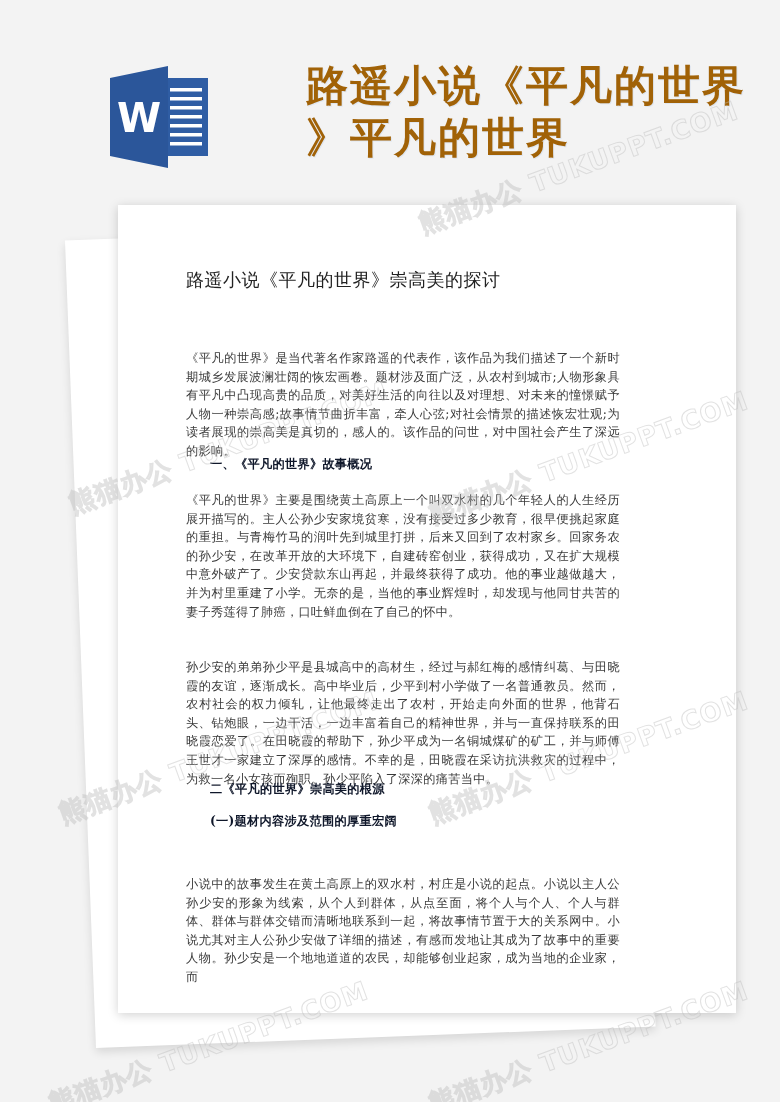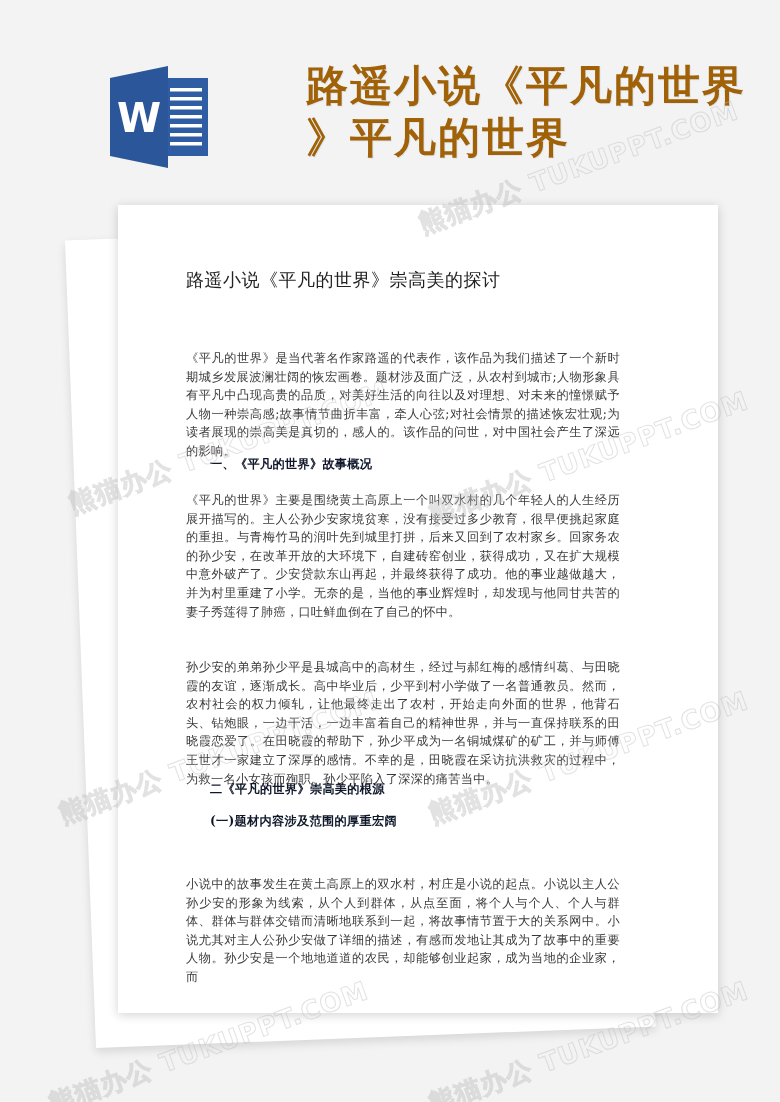--- a/index.html
+++ b/index.html
@@ -17,21 +17,21 @@
     text-shadow:1px 1px 0 #dfe6f0;
     margin-left:48px;
   }
   .sheet-back {
     position:absolute; left:96px; top:240px; width:560px; height:808px;
     background:#fff; transform:rotate(-2.2deg); transform-origin:0 100%;
     box-shadow:0 4px 10px rgba(0,0,0,0.12);
   }
   .sheet-front {
     position:absolute; left:118px; top:205px; width:600px; height:808px;
-    background:#fff; box-shadow:0 2px 10px rgba(0,0,0,0.18);
+    background:#fff; box-shadow:0 2px 10px rgba(0,0,0,0.18);padding-left:18px;
   }
   .doc { position:absolute; left:68px; top:0; width:466px; color:#333; }
   .doc-title {
     position:absolute; left:0; top:63px; width:466px;
     font-family:"DejaVu Sans","Liberation Sans",sans-serif;
     font-size:18px; color:#222; letter-spacing:0.5px;
   }
   .para {
     position:absolute; left:0; width:434px; font-size:12.2px; line-height:18.6px;
     color:#3a3a3a; text-align:justify; letter-spacing:0.3px;

